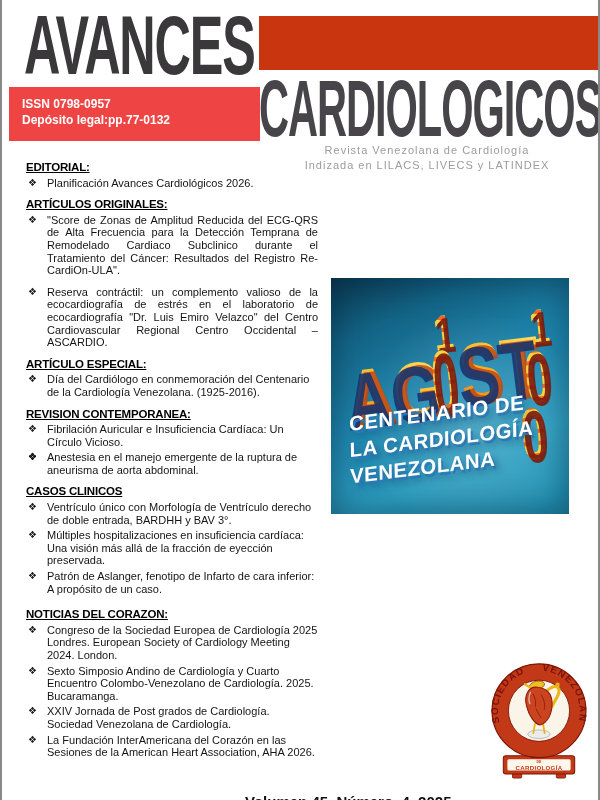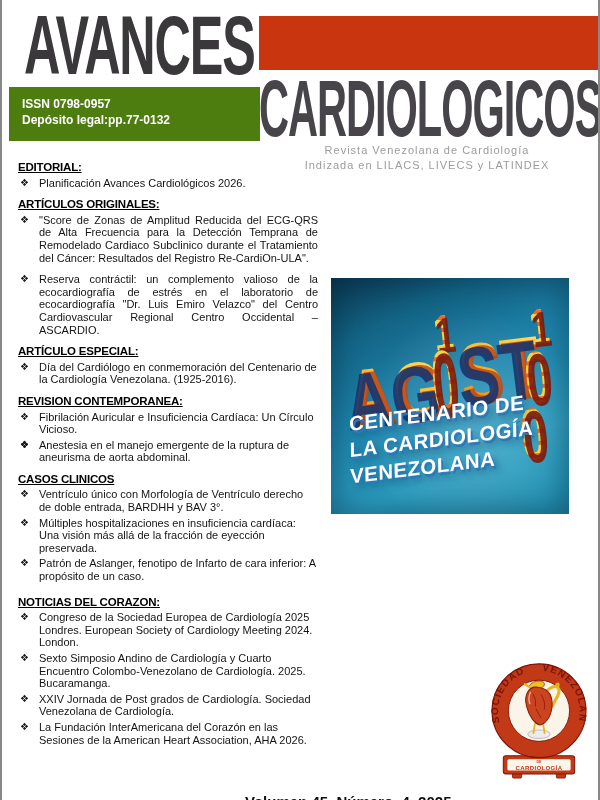--- a/index.html
+++ b/index.html
@@ -14,40 +14,40 @@
     font-size:84px;line-height:86px;font-weight:bold;color:#3a383a;
     transform:scaleX(0.60);transform-origin:left top;letter-spacing:-2px;
     white-space:nowrap;
   }
   .redbar-top{
     position:absolute;left:257px;top:16px;width:343px;height:54px;
     background:#c9350f;
   }
   .issn-box{
     position:absolute;left:7px;top:87px;width:251px;height:54px;
-    background:#4d7c0f;color:#ffffff;font-weight:bold;
+    background:#ef4444;color:#ffffff;font-weight:bold;
     font-size:12px;line-height:16px;padding:9px 0 0 13px;box-sizing:border-box;
   }
   .title-bottom{
     position:absolute;left:257px;top:68px;
     font-size:80px;line-height:82px;font-weight:bold;color:#474549;
     transform:scaleX(0.52);transform-origin:left top;letter-spacing:-2px;
     white-space:nowrap;
   }
   .tagline{
     position:absolute;left:255px;top:143px;width:340px;text-align:center;
     color:#9c9c9c;font-size:11px;line-height:14.5px;letter-spacing:1px;
     white-space:nowrap;
   }
   
   .toc{
     position:absolute;left:12px;top:161px;width:304px;
     font-size:11px;line-height:12.6px;color:#141414;
   }
-  .sec{margin:0 0 9px 4px;}
+  .sec{margin:0 0 9px 12px;}
   .sec h3{
     margin:0 0 3px 0;font-size:11.5px;letter-spacing:-0.2px;
     font-weight:bold;text-decoration:underline;color:#000;
   }
   .sec ul{margin:0;padding:0;list-style:none;}
   .sec li{
     position:relative;padding-left:21px;margin:0 0 3px 0;
   }
   .sec.sp li{margin-bottom:9px;}
   .sec li .b{

